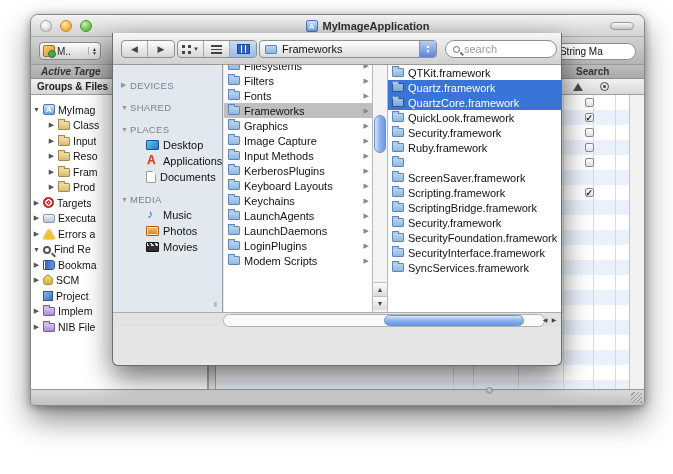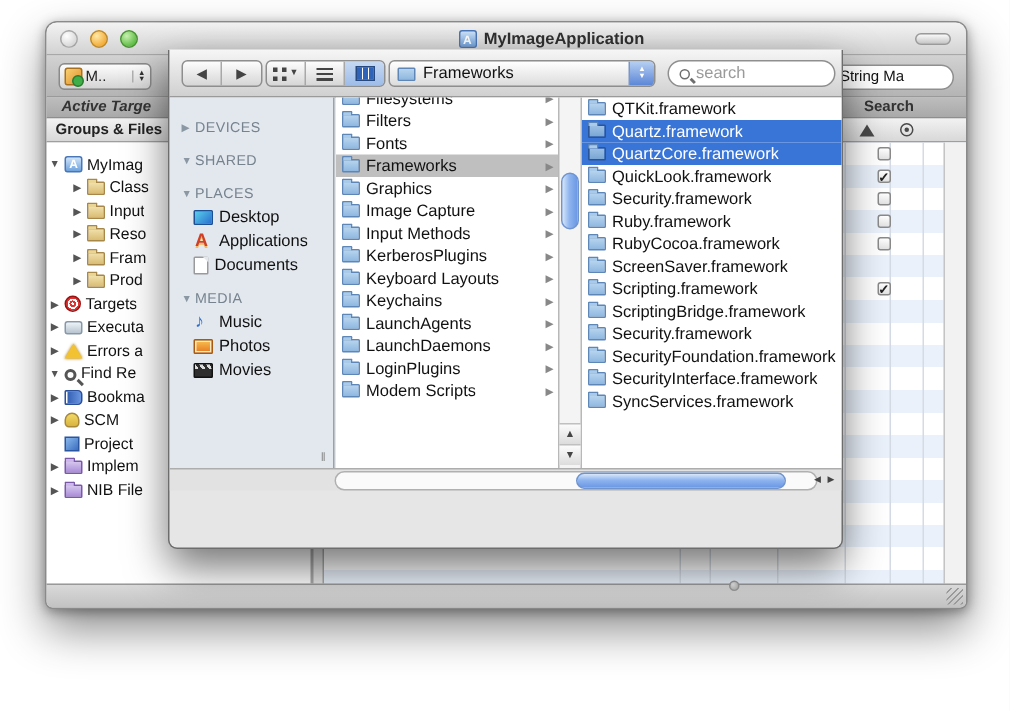--- a/index.html
+++ b/index.html
@@ -118,21 +118,21 @@
   .mag::after{content:"";position:absolute;left:6px;top:6px;width:4px;height:1.5px;background:#6e6e6e;transform:rotate(45deg);}
   .sh-search input{border:0;outline:0;width:100%;font-size:11px;color:#222;background:transparent;padding:0;}
   .sh-search input::placeholder{color:#9a9a9a;}
 
   .sh-sidebar{position:absolute;left:0;top:32px;width:110px;height:247px;background:#e3e8ee;
         border-right:1px solid #9aa1a9;padding-top:12px;overflow:hidden;}
   .sb-row{display:flex;align-items:center;height:16px;padding-left:8px;font-size:11px;color:#111;white-space:nowrap;}
   .sb-row.header{font-size:9.5px;font-weight:normal;color:#76838f;letter-spacing:.3px;}
   .sb-row.gap{margin-top:6px;}
   .sb-row .disc{width:9px;font-size:7px;color:#8b97a3;flex:0 0 auto;}
-  .sb-row.entry{padding-left:7px;}
+  .sb-row.entry{padding-left:24px;}
   .sb-row .sicon{width:13px;height:12px;margin-right:4px;flex:0 0 auto;position:relative;}
   .sb-row .lbl{overflow:hidden;}
   .sicon.desktop{height:10px;border:1px solid #1c4f93;border-radius:1px;
         background:linear-gradient(135deg,#58d0e8,#2a6fd0);}
   .sicon.applications{border:none;}
   .sicon.applications::after{content:"A";position:absolute;left:1px;top:-2px;font-size:12px;font-weight:bold;
         color:#d04028;text-shadow:0 1px 0 #f4b860;}
   .sicon.documents{width:10px;height:12px;background:#fff;border:1px solid #9a9a9a;border-radius:1px;}
   .sicon.documents::after{content:"";position:absolute;right:-1px;top:-1px;border-style:solid;border-width:0 4px 4px 0;
         border-color:transparent #e3e8ee transparent transparent;}
@@ -578,21 +578,20 @@
           <div class="b-row">
             <span class="ficon"></span>
             <span class="lbl">Security.framework</span>
           </div>
           <div class="b-row">
             <span class="ficon"></span>
             <span class="lbl">Ruby.framework</span>
           </div>
           <div class="b-row">
             <span class="ficon"></span>
-            <span class="lbl">RubyCocoa.framework</span>
           </div>
           <div class="b-row">
             <span class="ficon"></span>
             <span class="lbl">ScreenSaver.framework</span>
           </div>
           <div class="b-row">
             <span class="ficon"></span>
             <span class="lbl">Scripting.framework</span>
           </div>
           <div class="b-row">

